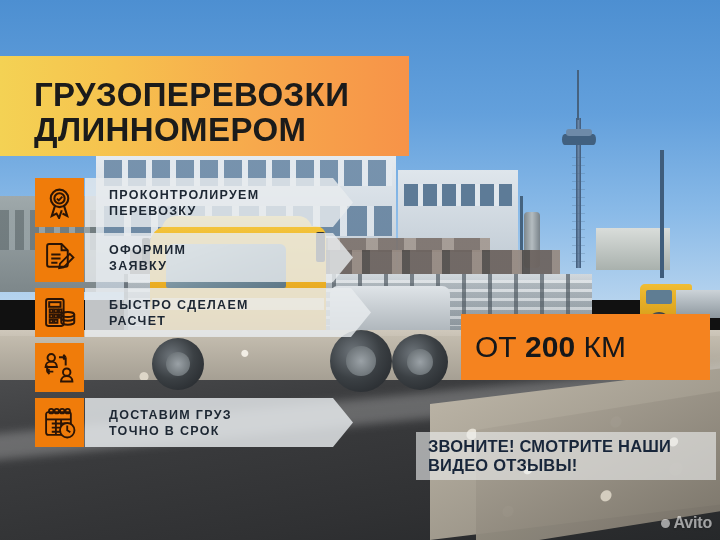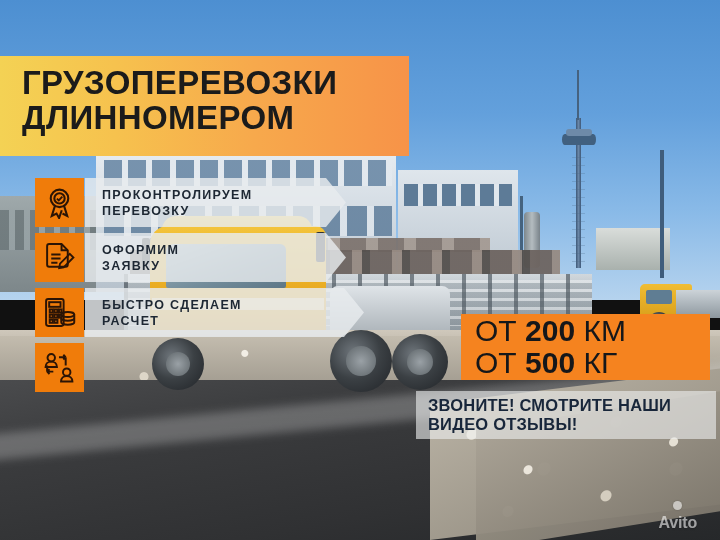--- a/index.html
+++ b/index.html
@@ -127,38 +127,38 @@
       radial-gradient(circle at 76% 36%,#eae5da 0 4px,transparent 5px),
       linear-gradient(160deg,#aaa396,#7e786d);
     transform:skewY(-9deg);transform-origin:left top;opacity:.95;}
 
   
   .header-bar{
     position:absolute;left:0;top:56px;width:409px;height:100px;
     background:linear-gradient(90deg,#f4d254 0%,#f6c24e 28%,#f7a94c 62%,#f79348 100%);
   }
   .header-bar h1{
-    margin:0;padding:9px 0 0 22px;
+    margin:12px;padding:9px 0 0 22px;
     font-size:33px;line-height:1.07;font-weight:bold;letter-spacing:.4px;
     color:#1b1b1b;font-family:"Liberation Sans",sans-serif;white-space:pre-line;
   }
 
   
   .features{position:absolute;left:0;top:178px;width:420px;}
   .frow{position:relative;height:55px;margin-bottom:0;}
   .ficon{
     position:absolute;left:35px;top:0;width:49px;height:49px;
     background:#F07C0A;display:flex;align-items:center;justify-content:center;
   }
   .ficon svg{width:33px;height:33px;display:block;}
   .fband{
     position:absolute;left:85px;top:0;height:49px;
     display:flex;align-items:center;
     background:rgba(232,235,238,.82);
-    padding-left:17px;padding-right:34px;
+    padding-left:24px;padding-right:34px;
     color:#1d2733;font-weight:bold;letter-spacing:1.3px;
     font-size:12.5px;line-height:1.28;white-space:pre-line;
   }
   .fband.w1{width:210px;clip-path:polygon(0 0,calc(100% - 20px) 0,100% 50%,calc(100% - 20px) 100%,0 100%);}
   .fband.w2{width:228px;clip-path:polygon(0 0,calc(100% - 20px) 0,100% 50%,calc(100% - 20px) 100%,0 100%);}
   .fband.w3{width:280px;clip-path:polygon(0 0,calc(100% - 20px) 0,100% 50%,calc(100% - 20px) 100%,0 100%);}
 
   
   .price{
     position:absolute;left:461px;top:314px;width:249px;height:66px;
@@ -166,34 +166,33 @@
     padding-left:14px;box-sizing:border-box;
   }
   .price .pline{
     color:#15171a;font-size:30px;line-height:1.06;letter-spacing:0px;white-space:nowrap;
     font-weight:500;
   }
   .price .pline b{font-weight:bold;}
 
   
   .cta{
-    position:absolute;left:416px;top:391px;width:300px;height:48px;
+    position:absolute;left:416px;top:432px;width:300px;height:48px;
     background:rgba(236,238,238,.62);
     display:flex;align-items:center;padding-left:12px;box-sizing:border-box;
   }
   .cta span{
     color:#18263a;font-weight:bold;font-size:16.5px;line-height:1.18;
     letter-spacing:.2px;white-space:pre-line;
   }
 
   
   .avito{
-    position:absolute;right:23px;bottom:8px;display:flex;align-items:center;gap:4px;
+    position:absolute;right:8px;bottom:8px;display:flex;align-items:center;gap:4px;
     opacity:.62;
-    flex-direction:column;
   }
   .avito .dot{width:9px;height:9px;border-radius:50%;
     background:rgba(255,255,255,.9);box-shadow:0 0 2px rgba(0,0,0,.35);}
   .avito .wm{color:rgba(255,255,255,.92);font-size:16px;font-weight:bold;
     letter-spacing:-.2px;text-shadow:0 1px 2px rgba(0,0,0,.35);}
 </style>
 </head>
 <body>
 
 <div id="ad">
@@ -313,34 +312,46 @@
           <path d="M2.5 15.5c0-3.2 2.5-5.2 5.5-5.2s5.5 2 5.5 5.2z"></path>
           <circle cx="23" cy="20.5" r="3.6"></circle>
           <path d="M17.5 29.5c0-3.2 2.5-5.2 5.5-5.2s5.5 2 5.5 5.2z"></path>
           <path d="M15.5 6h6.5M22 6l-2.3-2.3M22 6l-2.3 2.3"></path>
           <path d="M10 20H4M4 20l2.3-2.3M4 20l2.3 2.3"></path>
           <path d="M4 20v-6M22 6v8"></path>
         </svg>
       </div>
     </div>
 
+    <div class="frow">
+      <div class="ficon">
+        <svg viewBox="0 0 32 32" fill="none" stroke="#2b1405" stroke-width="1.8">
+          <rect x="3" y="6" width="24" height="22" rx="2"></rect>
+          <path d="M3 13h24"></path>
+          <circle cx="8" cy="5" r="2.2"></circle>
+            <circle cx="13.3" cy="5" r="2.2"></circle>
+          <circle cx="18.6" cy="5" r="2.2"></circle>
+            <circle cx="23.9" cy="5" r="2.2"></circle>
+          <path d="M8.5 17h14M8.5 21h14M8.5 25h14M12.5 13.5v14M17.5 13.5v14"></path>
+          <circle cx="23.5" cy="23.5" r="7" fill="#F07C0A"></circle>
+          <path d="M23.5 19v4.5l3 2"></path>
+        </svg>
+      </div>
+      <div class="fband w1">ДОСТАВИМ ГРУЗ
+ТОЧНО В СРОК</div>
+    </div>
 
   </div>
 
   <div class="price">
     <div class="pline">
       <span>ОТ</span>
       <b>200</b>
       <span>КМ</span>
     </div>
-    <div class="pline">
-      <span>ОТ</span>
-      <b>500</b>
-      <span>КГ</span>
-    </div>
   </div>
 
   <div class="cta">
     <span>ЗВОНИТЕ! СМОТРИТЕ НАШИ
 ВИДЕО ОТЗЫВЫ!</span>
   </div>
 
   <div class="avito">
     <div class="dot"></div>
     <div class="wm">Avito</div>

